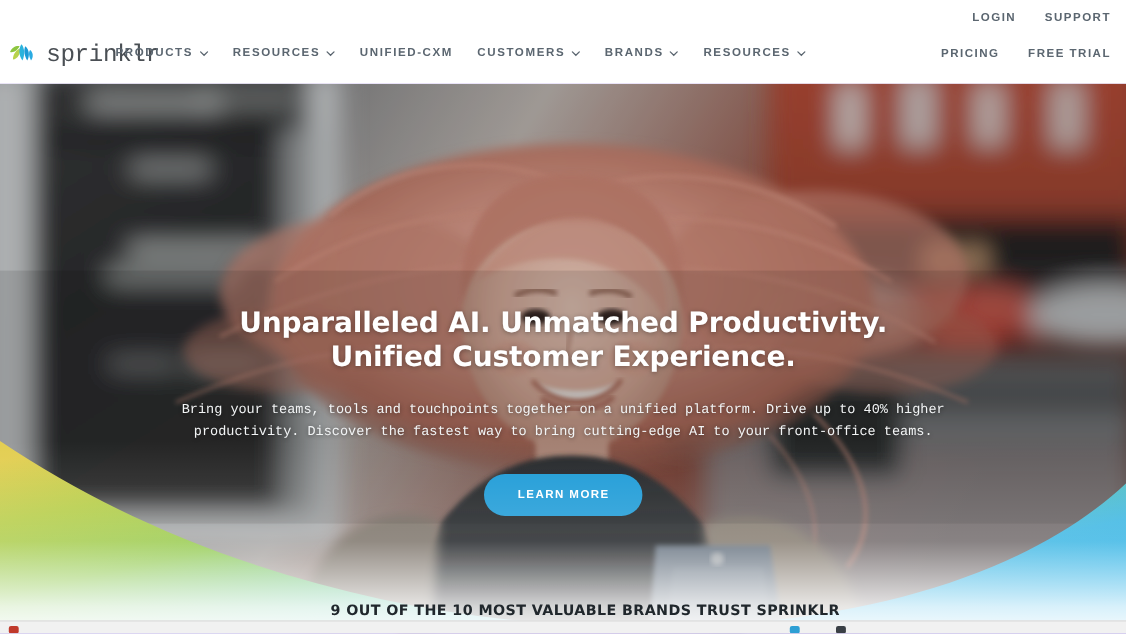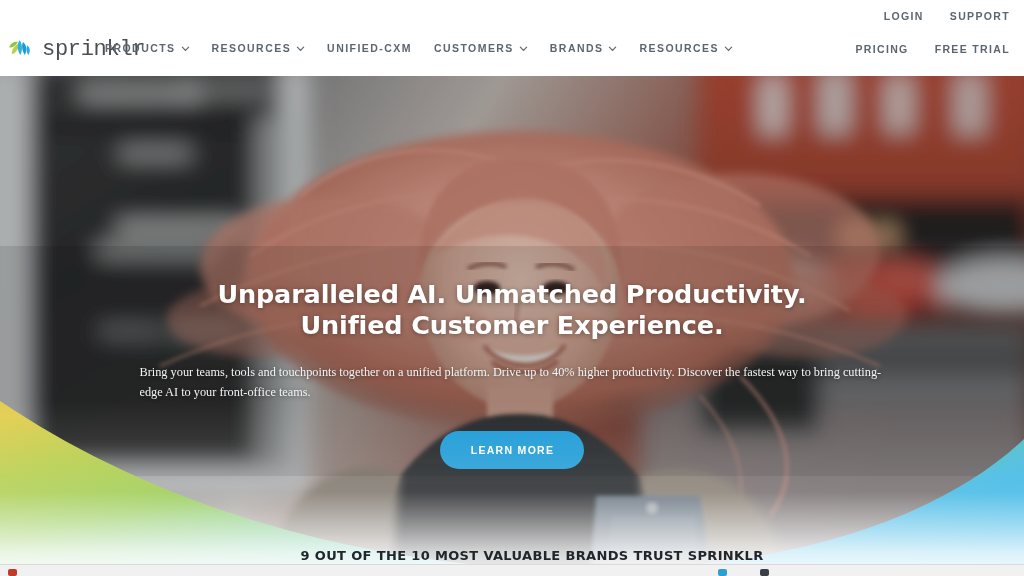--- a/index.html
+++ b/index.html
@@ -137,26 +137,27 @@
     font-size: 25.5px;
     font-weight: 700;
     line-height: 31px;
     letter-spacing: -0.15px;
     text-shadow: 0 1px 5px rgba(0,0,0,0.35);
     font-family: "DejaVu Sans", sans-serif;
   }
   .hero-sub {
     width: 745px;
     margin-top: 22px;
+    text-align: center;
     color: #f2f4f5;
     font-size: 12.3px;
     line-height: 19.5px;
     font-weight: 400;
     text-shadow: 0 1px 4px rgba(0,0,0,0.45);
-    font-family: Liberation Serif, serif;
+    font-family: Liberation Mono, monospace;
   }
   .cta-wrap { margin-top: 29px; }
   .cta-btn {
     display: inline-block;
     background: #1d9bd7;
     color: #ffffff;
     border: none;
     border-radius: 22px;
     padding: 13px 30px 13px 31px;
     font-size: 10.5px;

